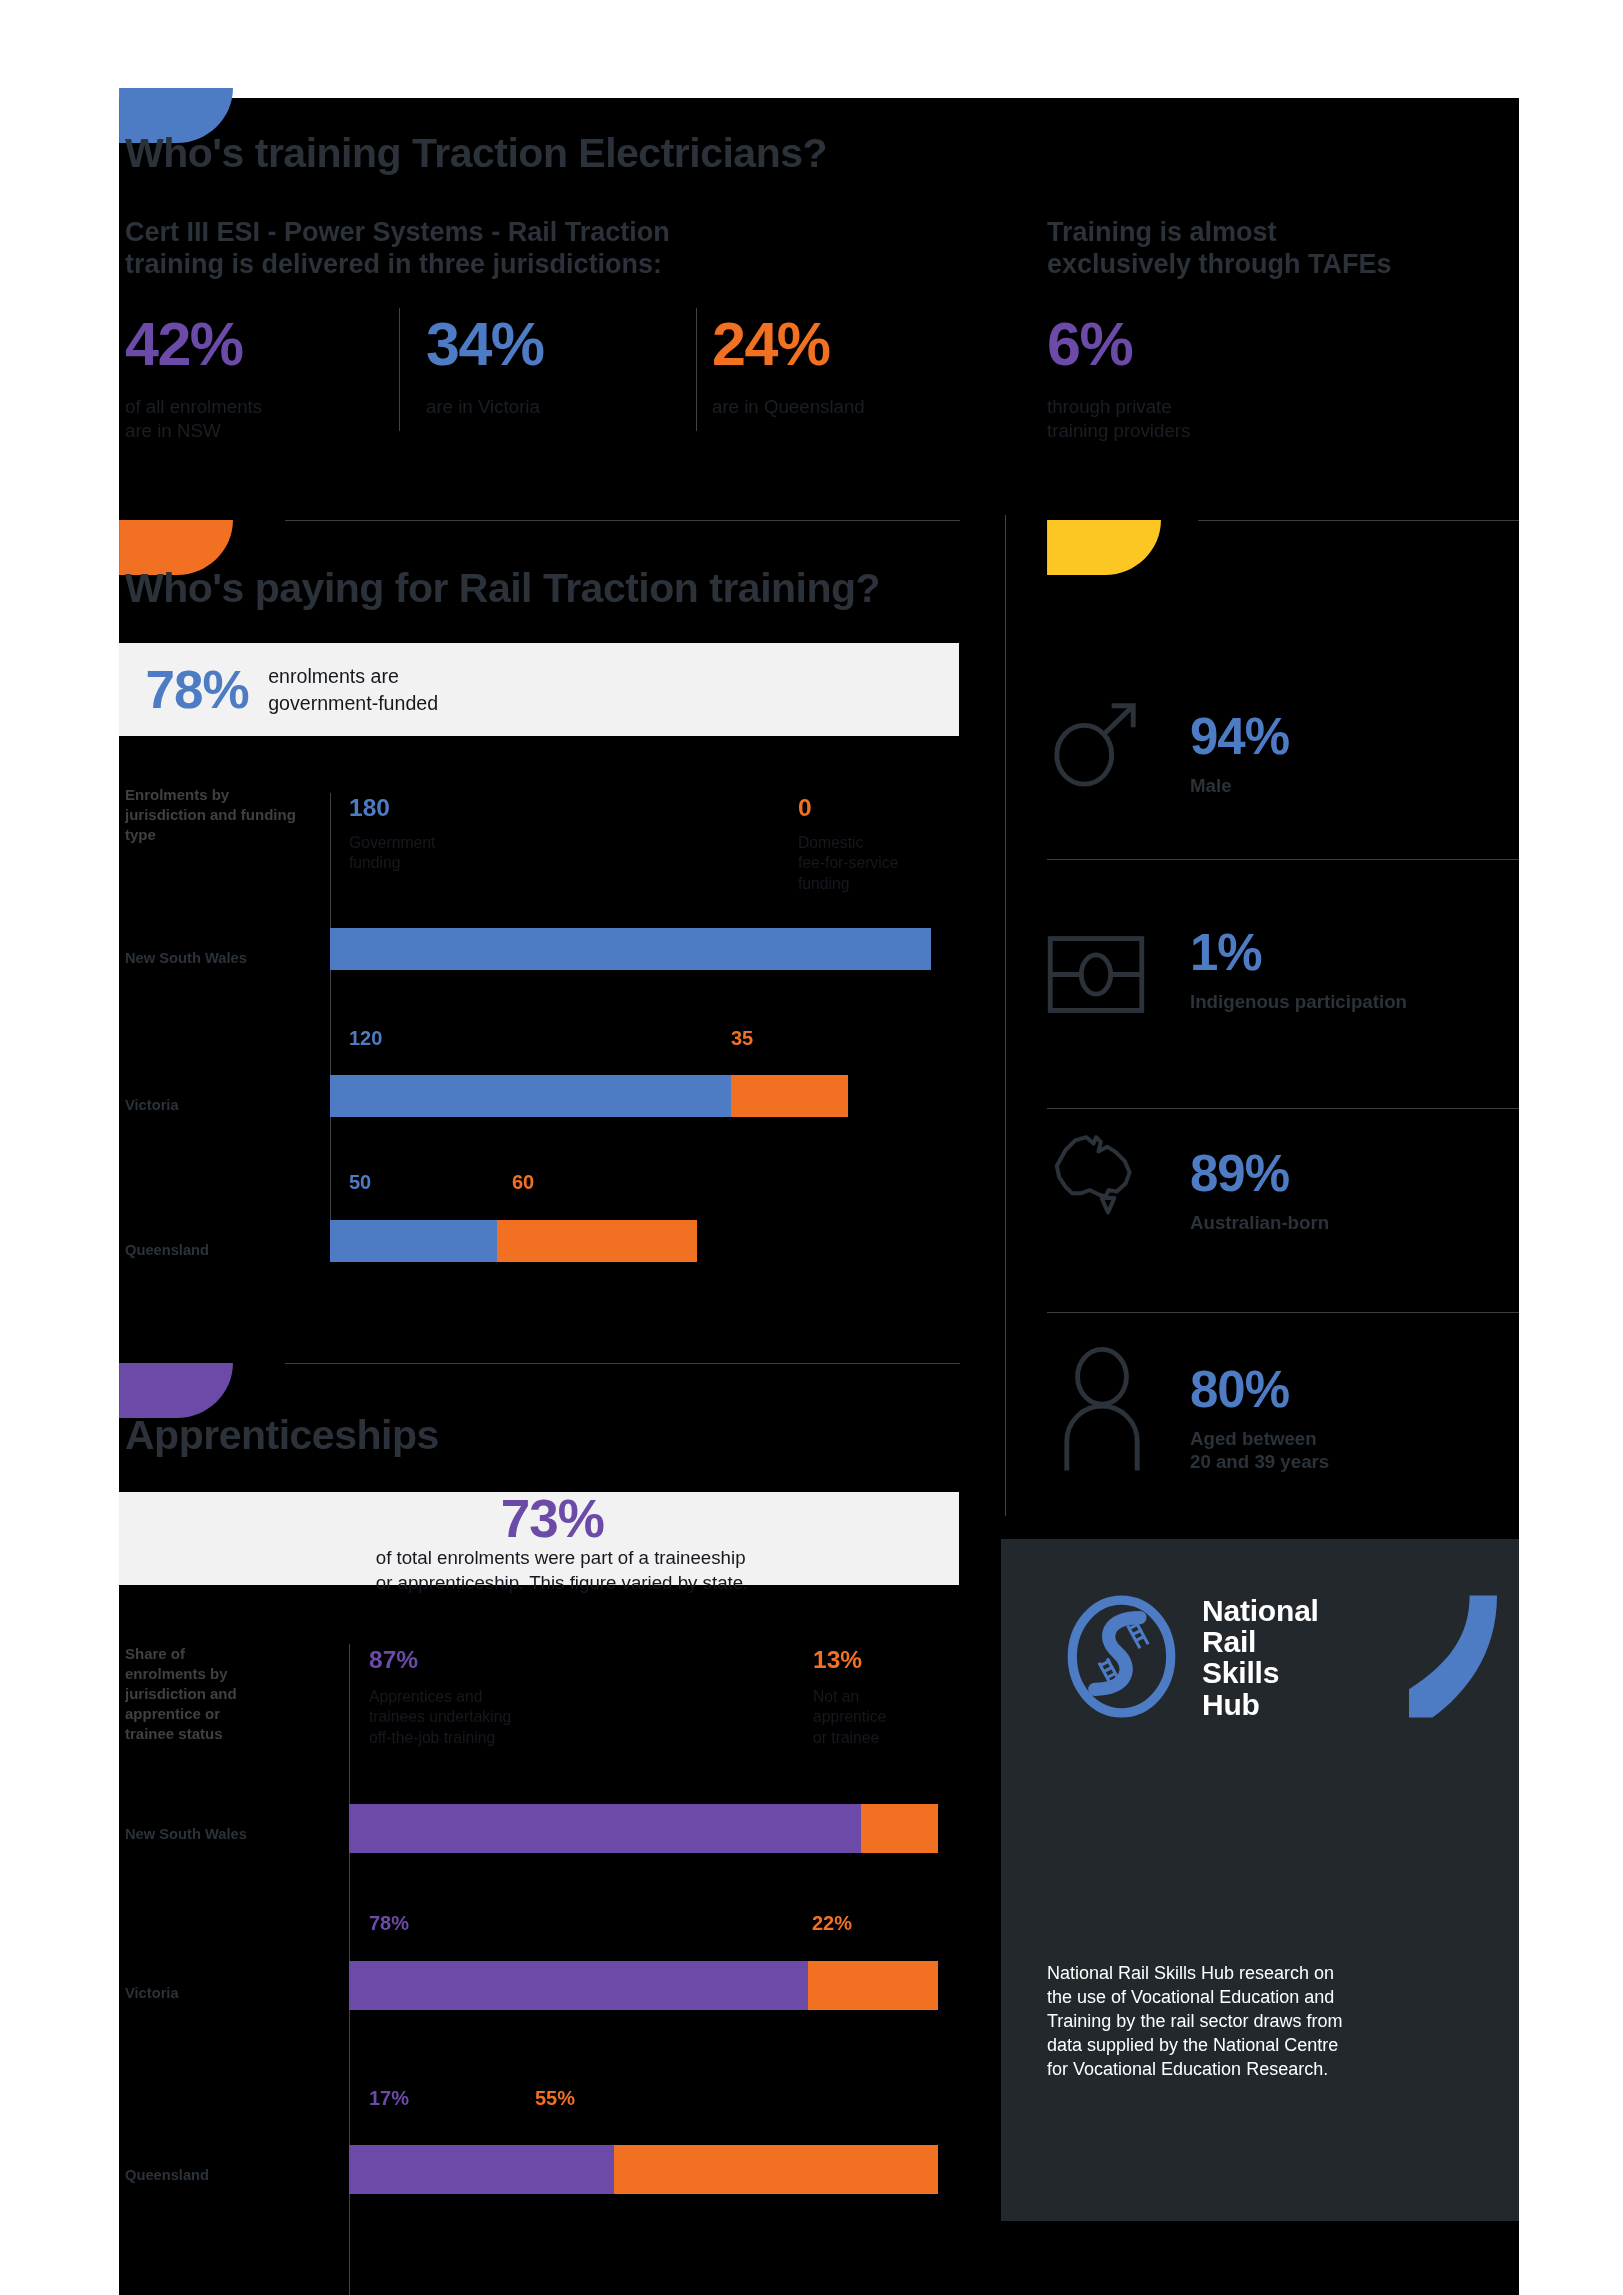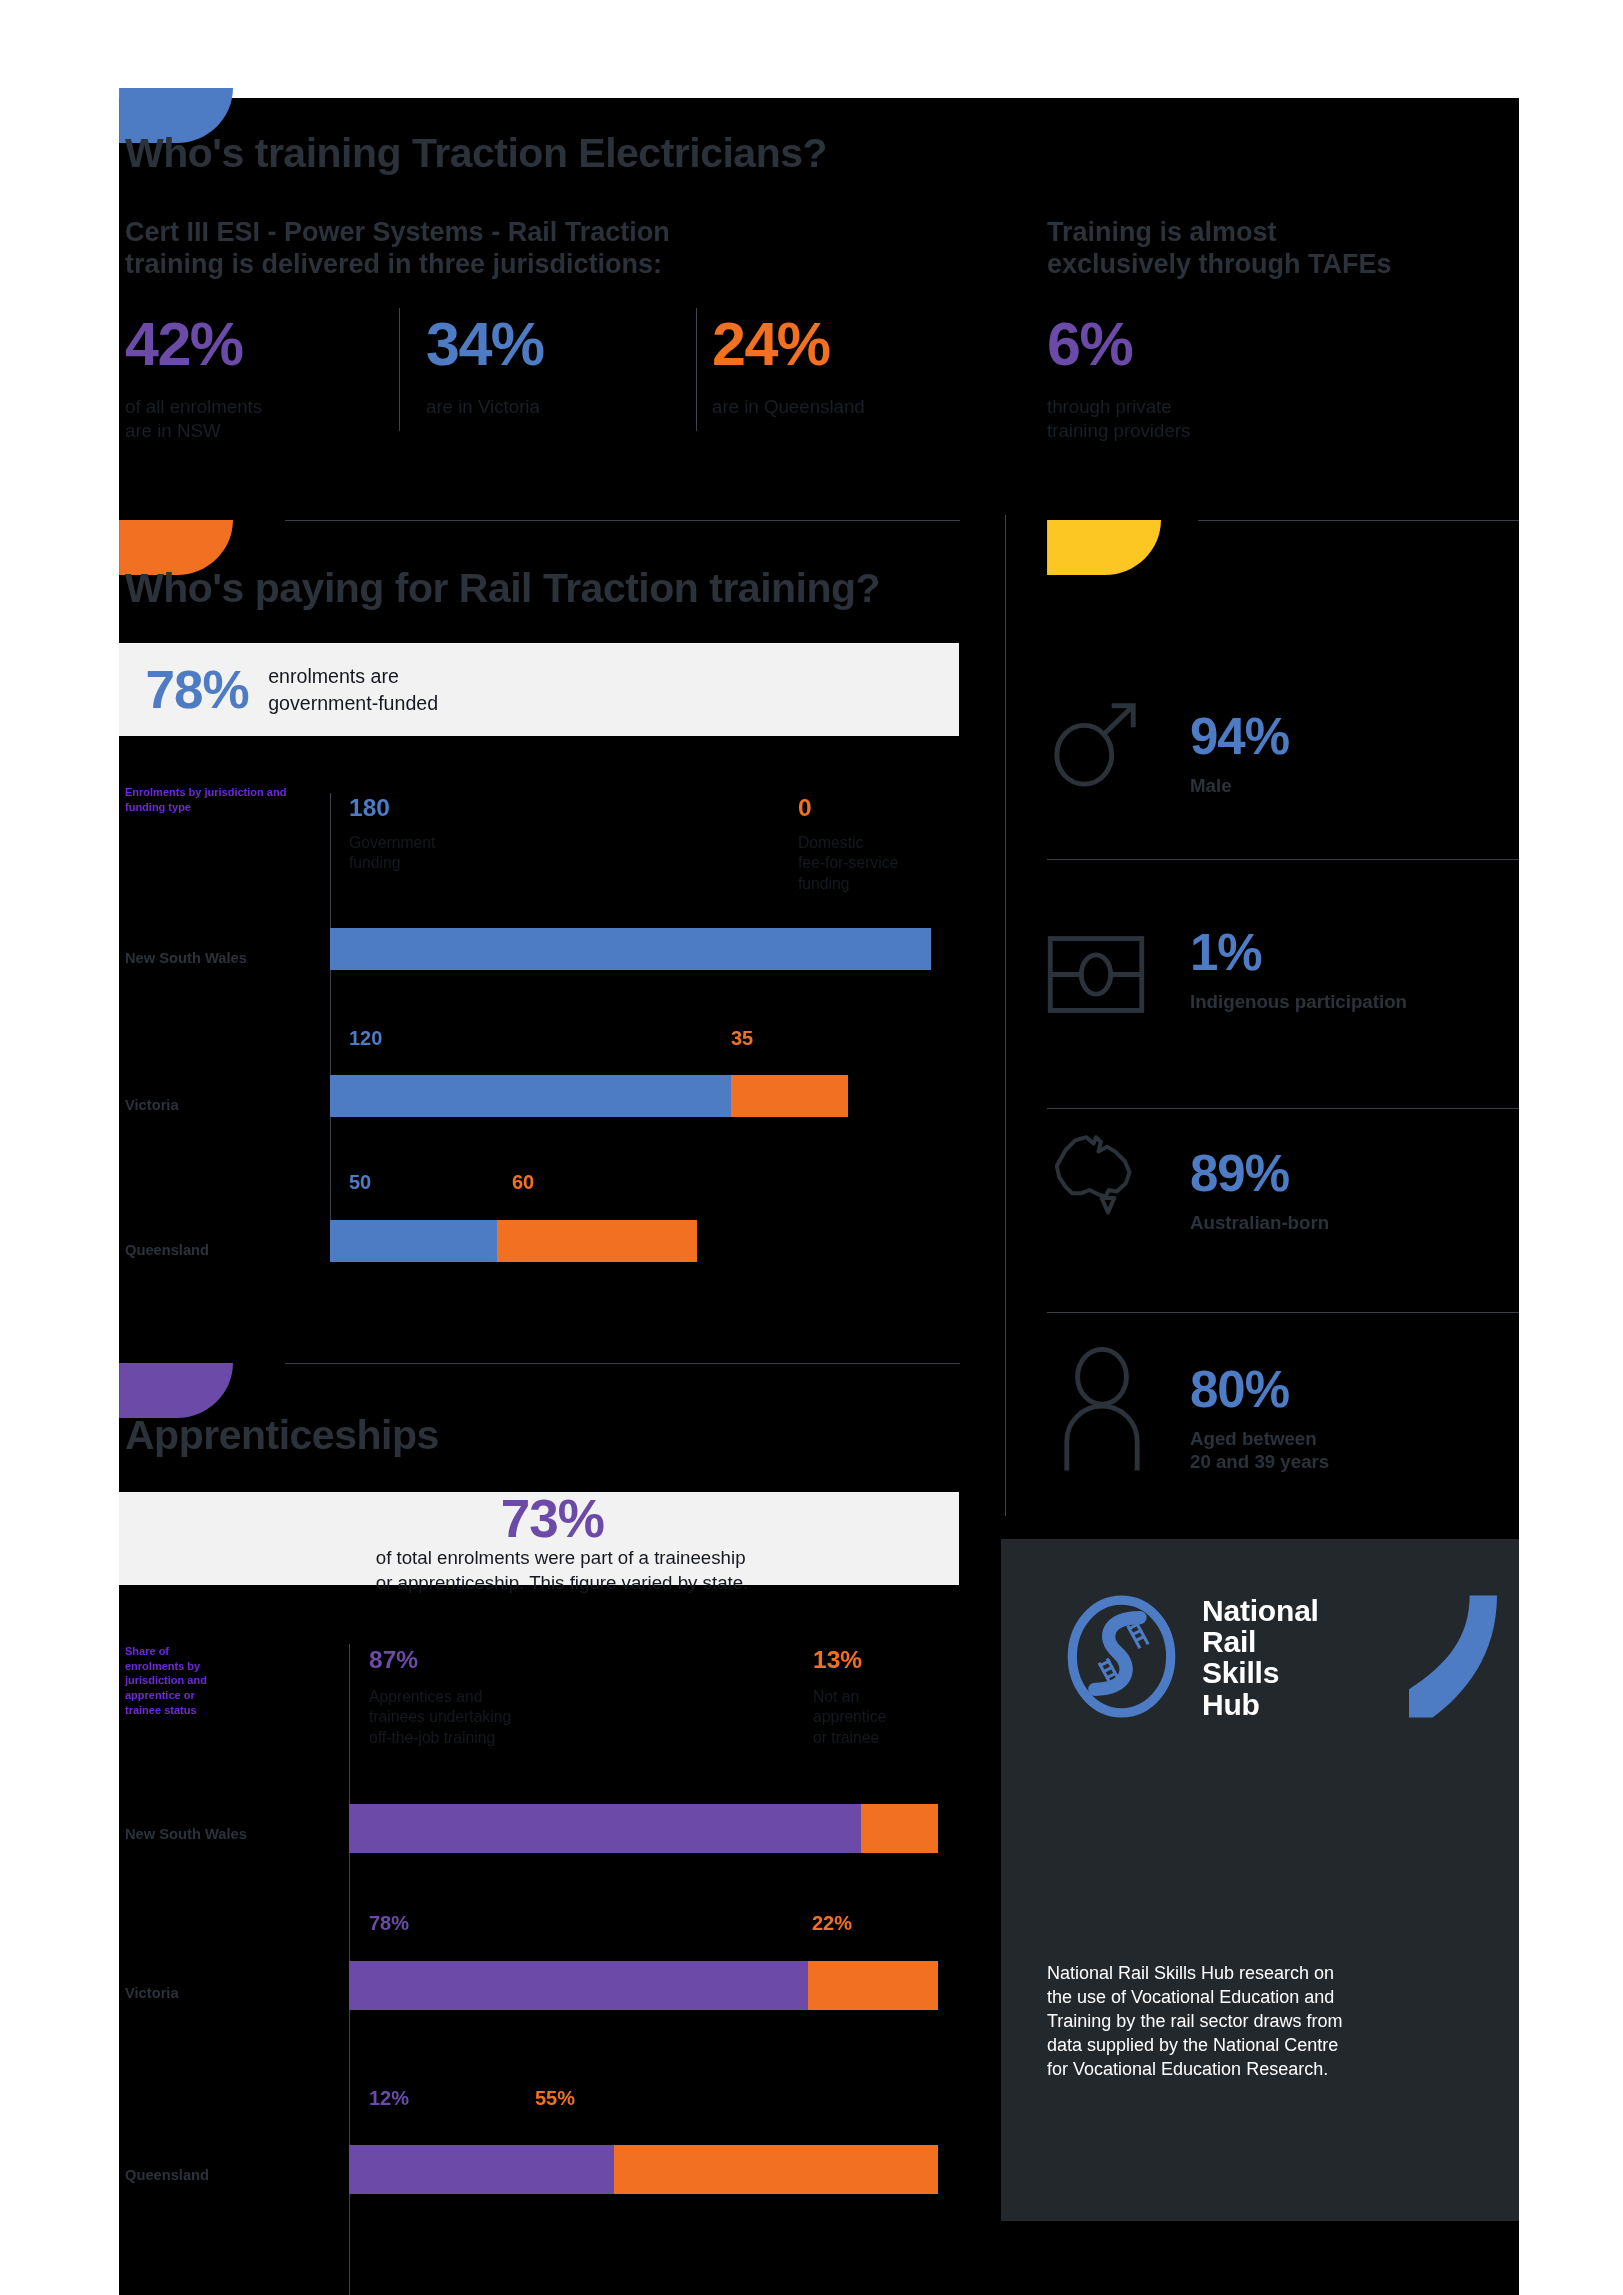--- a/index.html
+++ b/index.html
@@ -44,22 +44,22 @@
   .bignum{
     position:absolute;font-size:61px;font-weight:bold;
     line-height:1;letter-spacing:-1.5px;
   }
   .sub{
     position:absolute;color:#1a1f26;
     font-size:18.7px;font-weight:normal;line-height:1.28;
     white-space:pre-line;
   }
   .chartlabel{
-    position:absolute;color:#6d28d9;
-    font-size:11px;font-weight:bold;line-height:1.34;
+    position:absolute;color:#404040;
+    font-size:15px;font-weight:bold;line-height:1.34;
     white-space:pre-line;
   }
   .axislabel{
     position:absolute;color:#2b323a;
     font-size:14.7px;font-weight:bold;line-height:1.2;
     white-space:nowrap;
   }
   .serieskey{
     position:absolute;font-size:24.5px;font-weight:bold;line-height:1;
   }
@@ -245,21 +245,21 @@
   </div>
 
   <div class="barval" style="left:369px;top:1913px;color:#6b4aa8;">78%</div>
   <div class="barval" style="left:812px;top:1913px;color:#f27022;">22%</div>
   <div class="axislabel" style="left:125px;top:1985px;">Victoria</div>
   <div class="bar" style="left:349px;top:1961px;width:589px;height:49px;">
     <div class="seg" style="left:0;width:459px;background:#6b4aa8;"></div>
     <div class="seg" style="left:459px;width:130px;background:#f27022;"></div>
   </div>
 
-  <div class="barval" style="left:369px;top:2088px;color:#6b4aa8;">12%</div>
+  <div class="barval" style="left:369px;top:2088px;color:#6b4aa8;">17%</div>
   <div class="barval" style="left:535px;top:2088px;color:#f27022;">55%</div>
   <div class="axislabel" style="left:125px;top:2167px;">Queensland</div>
   <div class="bar" style="left:349px;top:2145px;width:589px;height:49px;">
     <div class="seg" style="left:0;width:265px;background:#6b4aa8;"></div>
     <div class="seg" style="left:265px;width:324px;background:#f27022;"></div>
   </div>
 
   <div class="vrule" style="left:1005px;top:515px;height:1001px;"></div>
 
   <div class="rule" style="left:1198px;top:520px;width:321px;"></div>

